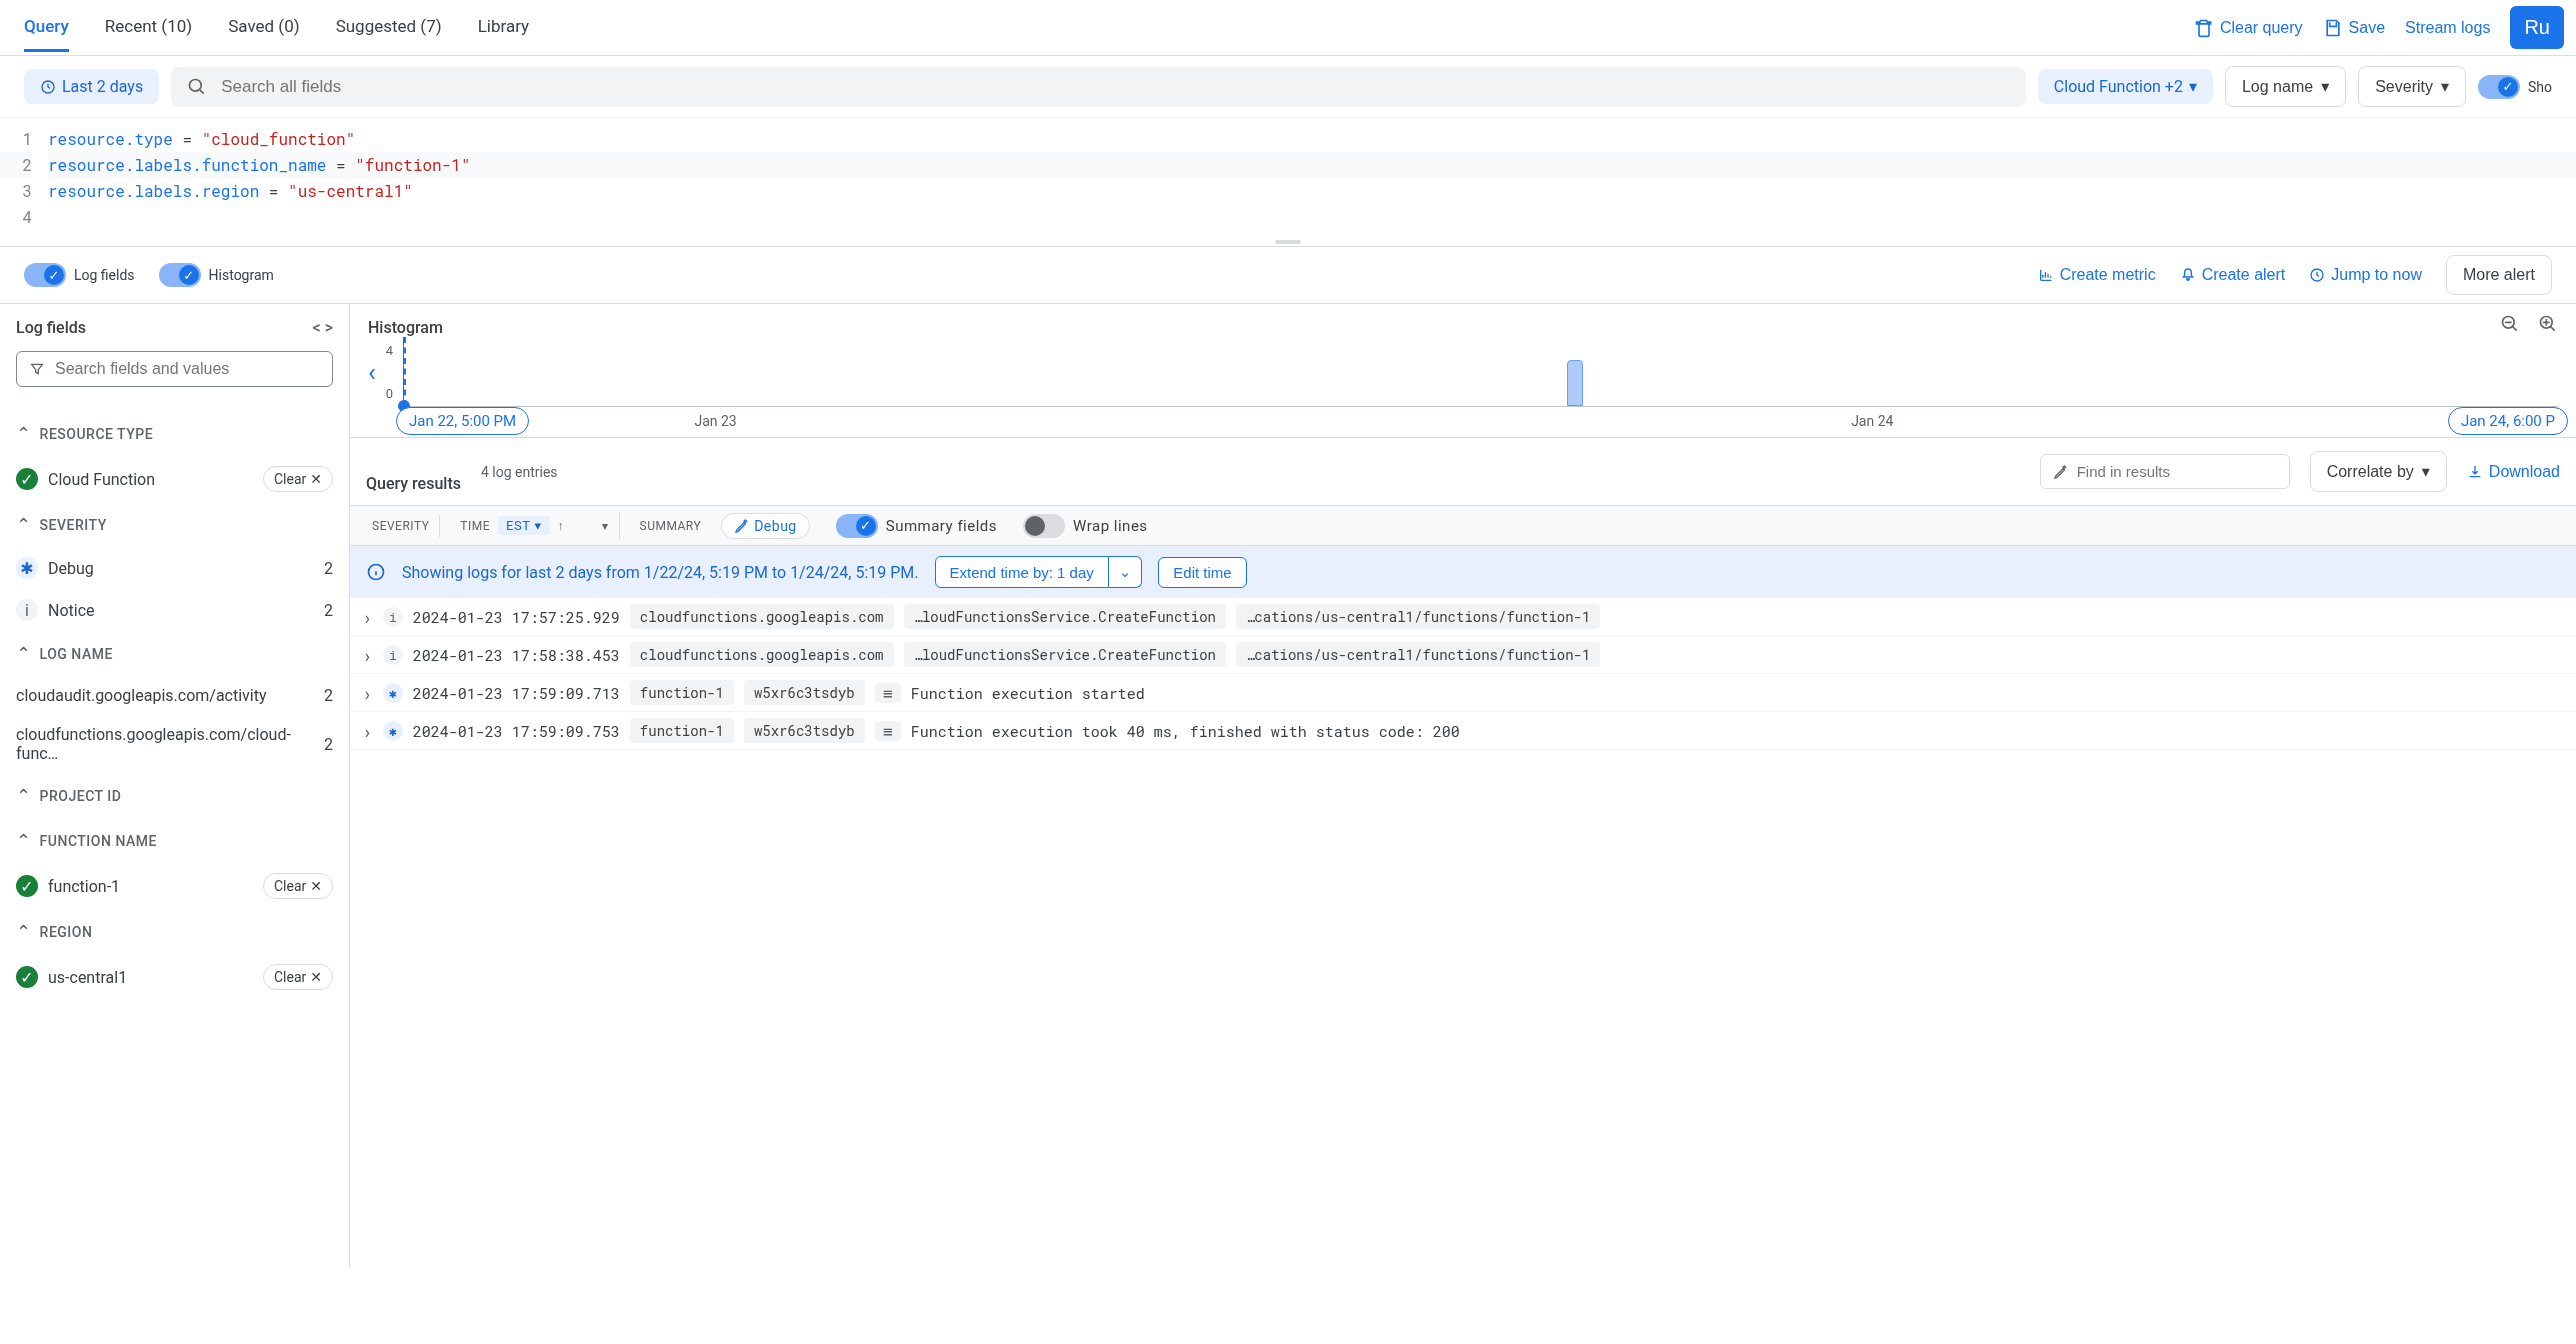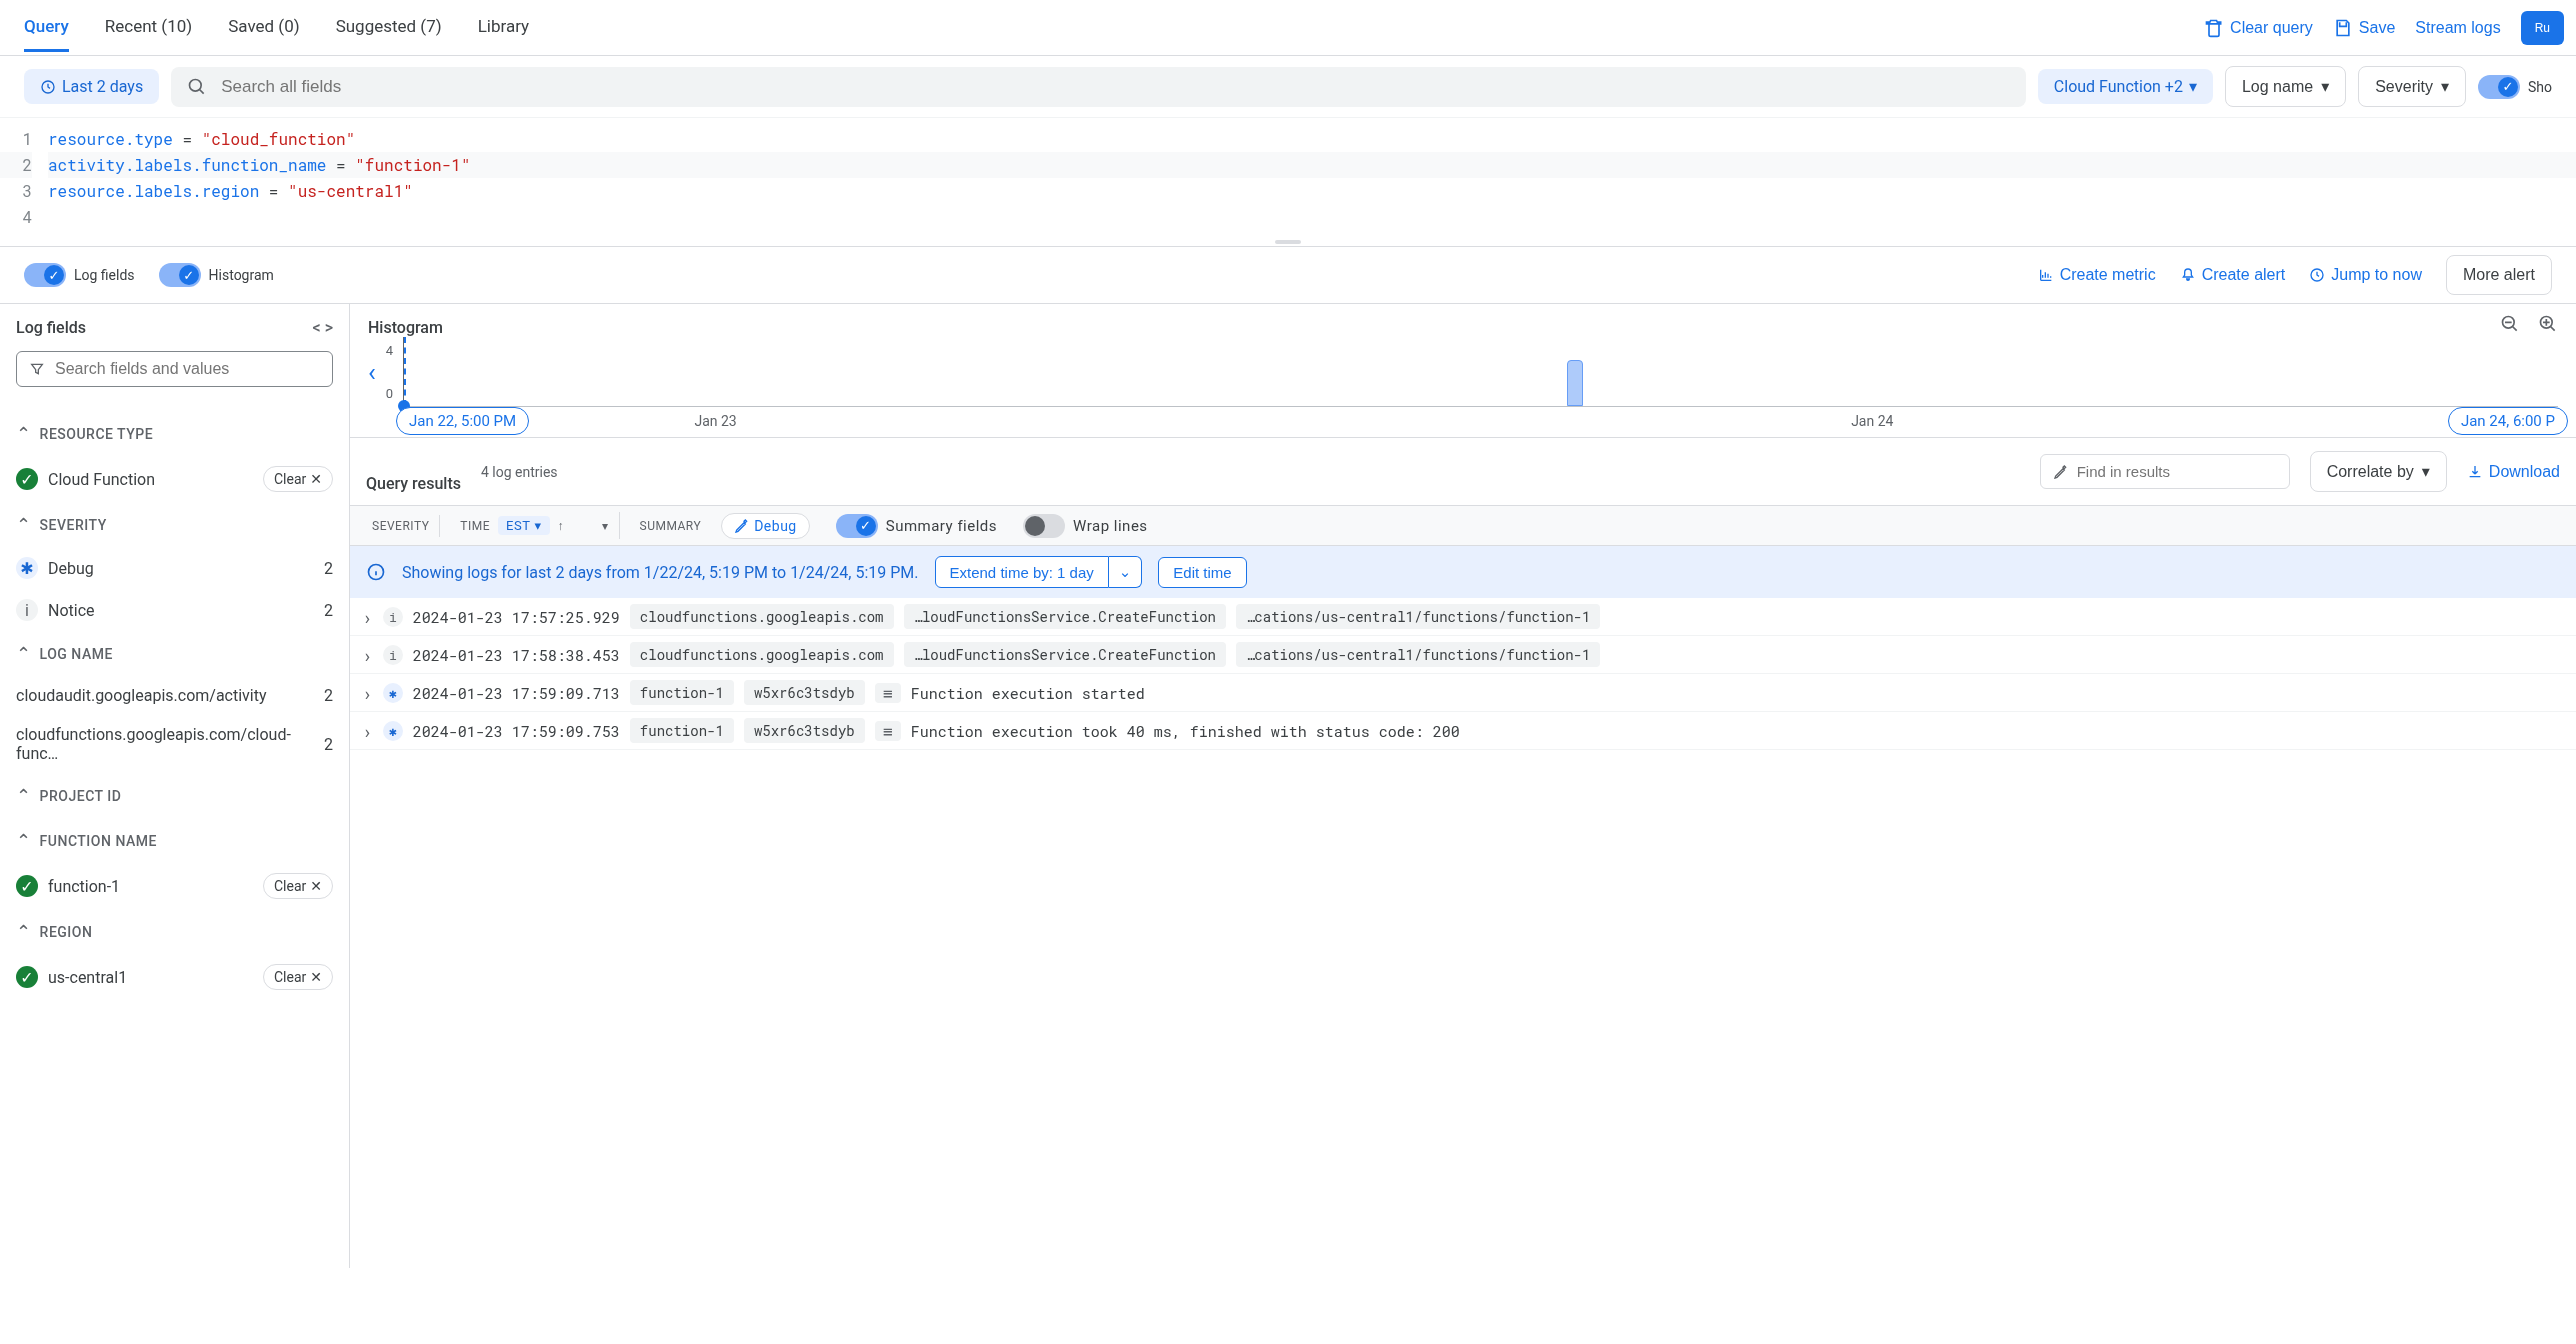--- a/index.html
+++ b/index.html
@@ -37,21 +37,21 @@
     font-size: 16px;
     cursor: pointer;
     border: none;
     background: none;
   }
   .run-btn {
     background: #1a73e8;
     color: #fff;
     padding: 10px 14px;
     border-radius: 6px;
-    font-size: 12px;
+    font-size: 20px;
     border: none;
   }
   .query-controls {
     display: flex;
     align-items: center;
     padding: 10px 24px;
     gap: 12px;
     border-bottom: 1px solid #f1f3f4;
   }
   .chip {
@@ -367,21 +367,21 @@
 
 <div class="editor">
   <div class="gutter">
     <div>1</div>
       <div style="background:#f8f9fa">2</div>
       <div>3</div>
       <div>4</div>
   </div>
   <div class="code" style="flex:1">
     <div class="line"><span class="tok-prop">resource.type</span> = <span class="tok-str">"cloud_function"</span></div>
-    <div class="line hl"><span class="tok-prop">activity.labels.function_name</span> = <span class="tok-str">"function-1"</span></div>
+    <div class="line hl"><span class="tok-prop">resource.labels.function_name</span> = <span class="tok-str">"function-1"</span></div>
     <div class="line"><span class="tok-prop">resource.labels.region</span> = <span class="tok-str">"us-central1"</span></div>
     <div class="line">&nbsp;</div>
   </div>
 </div>
 <div class="grip">
     <span></span>
   </div>
 
 <div class="toolbar2">
   <div class="toggle-wrap">

